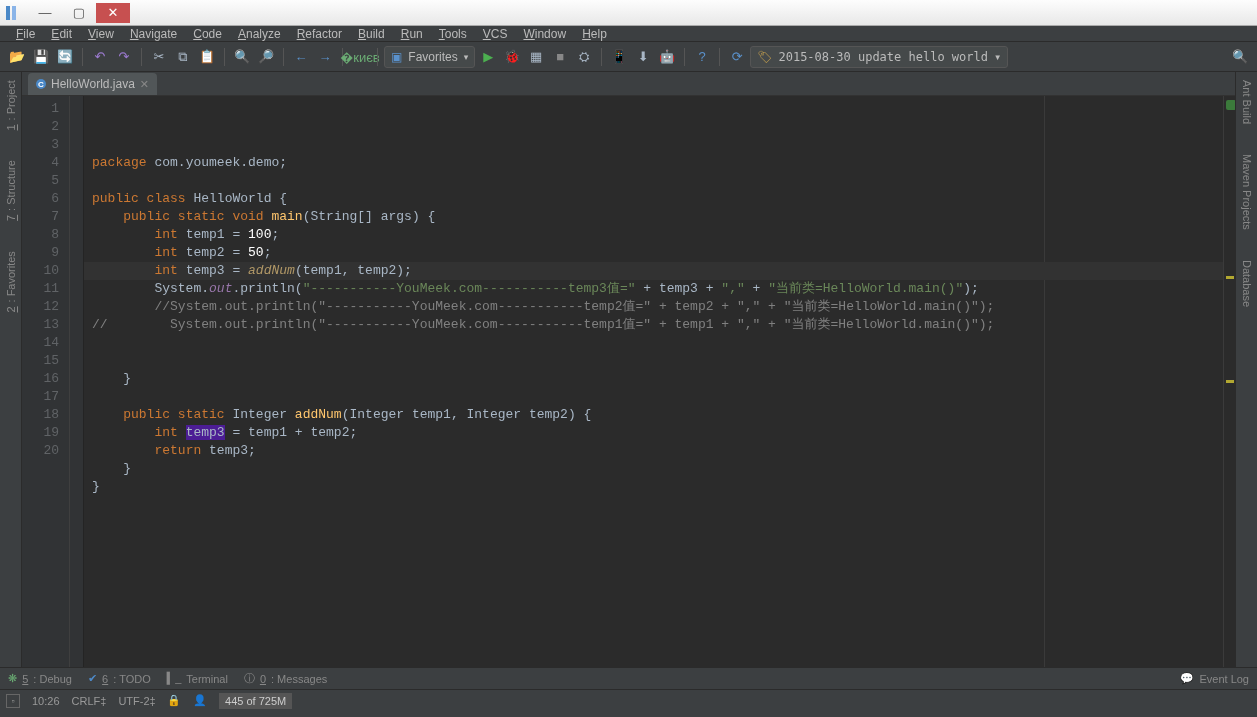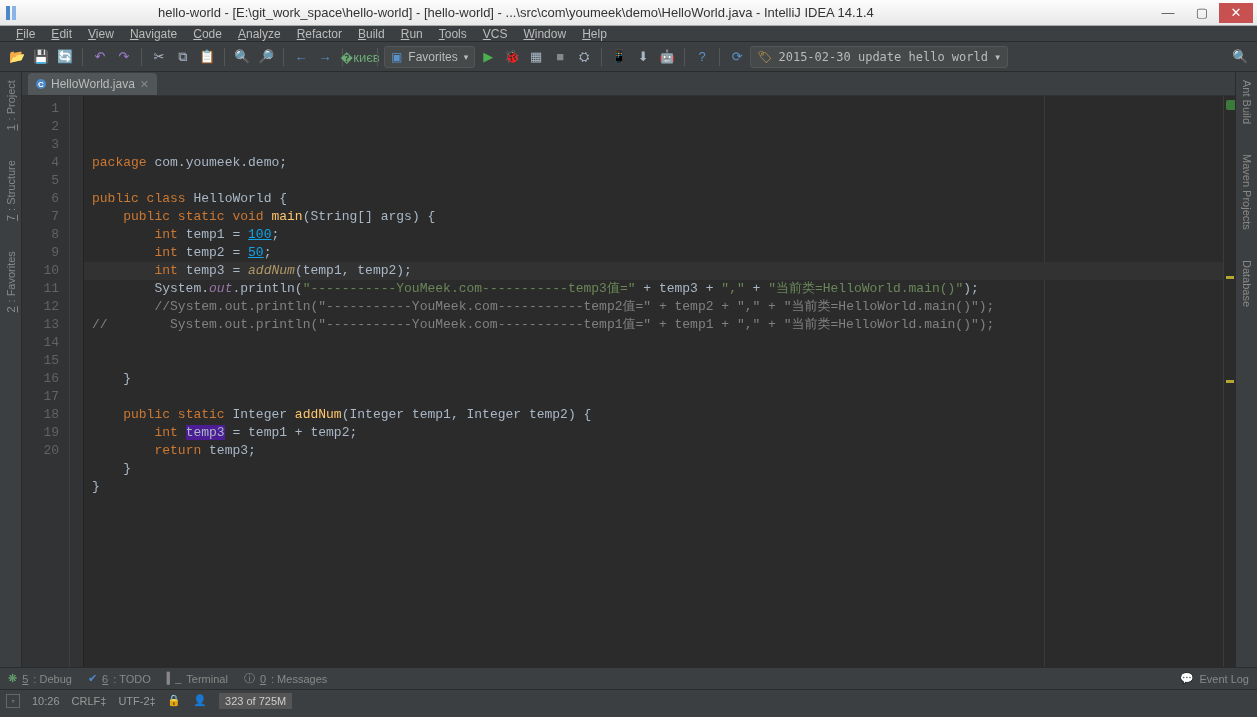--- a/index.html
+++ b/index.html
@@ -140,21 +140,21 @@
   }
   .code .line { height:18px; }
   .hl-line-bg {
     position:absolute;left:0;right:0;height:18px;
     background:#323232;
     z-index:0;
   }
   .code .line > * { position:relative; z-index:1;}
   .kw { color:#cc7832; }
   .str { color:#6a8759; }
-  .num { color:#0ea5e9;text-decoration:underline; }
+  .num { color:#ffffff; }
   .call { color:#ffc66d; }
   .field-it { color:#9876aa; font-style:italic;}
   .mcall-it { color:#b09766; font-style:italic; }
   .cmt { color:#808080; }
   .sel { background:#4c1d95; }
   .rmarker {
     width:12px;background:#2b2b2b;border-left:1px solid #3b3b3b;position:relative;
   }
   .rmarker .m { position:absolute;left:2px;width:8px;height:3px;}
   .m.y{background:#b2a831;}
@@ -177,21 +177,20 @@
 </head>
 <body>
 
 <div class="titlebar">
   <div class="logo">
     <svg width="16" height="16" viewBox="0 0 16 16">
         <rect x="1" y="1" width="4" height="14" fill="#4a88c7"></rect>
         <rect x="7" y="1" width="4" height="14" fill="#8ab4e8"></rect>
       </svg>
   </div>
-  <div class="title">hello-world - [E:\git_work_space\hello-world] - [hello-world] - ...\src\com\youmeek\demo\HelloWorld.java - IntelliJ IDEA 14.1.4</div>
   <div class="winbtn">—</div>
   <div class="winbtn">▢</div>
   <div class="winbtn close">✕</div>
 </div>
 
 <div class="menubar" id="menubar">
     <div class="mi"><u>F</u>ile</div>
     <div class="mi"><u>E</u>dit</div>
     <div class="mi"><u>V</u>iew</div>
     <div class="mi"><u>N</u>avigate</div>
@@ -239,21 +238,21 @@
   <div class="tb-sep"></div>
   <div class="tb-btn">📱</div>
   <div class="tb-btn">⬇</div>
   <div class="tb-btn" style="color:#888">🤖</div>
   <div class="tb-sep"></div>
   <div class="tb-btn" style="color:#5a91cb">?</div>
   <div class="tb-sep"></div>
   <div class="tb-btn" style="color:#5a91cb">⟳</div>
   <div class="vcs-box">
     <span style="color:#c9a24e">🏷</span>
-    <span>2015-02-30 update hello world</span>
+    <span>2015-08-30 update hello world</span>
     <span class="tri">▾</span>
   </div>
   <div class="spacer"></div>
   <div class="tb-btn">🔍</div>
 </div>
 
 <div class="main">
   <div class="left-gutter" id="leftstrip">
       <div class="vlabel"><u>1</u>: Project</div>
       <div class="vlabel"><u>7</u>: Structure</div>
@@ -318,14 +317,14 @@
     <div class="bi"><span>💬</span> Event Log</div>
   </div>
 
 <div class="statusbar">
   <div class="sq">▫</div>
   <div>10:26</div>
   <div>CRLF‡</div>
   <div>UTF-2‡</div>
   <div>🔒</div>
   <div>👤</div>
-  <div style="background:#555;padding:2px 6px;color:#ccc">323 of 725M</div>
+  <div style="background:#555;padding:2px 6px;color:#ccc">445 of 725M</div>
 </div>
 
 </body></html>

